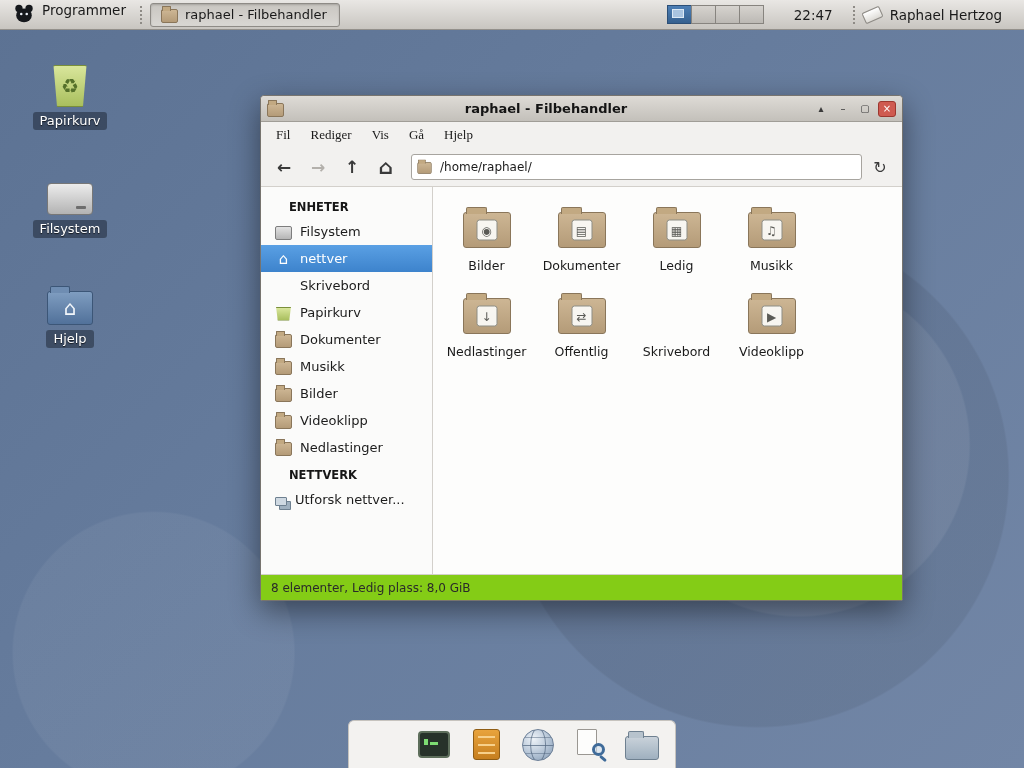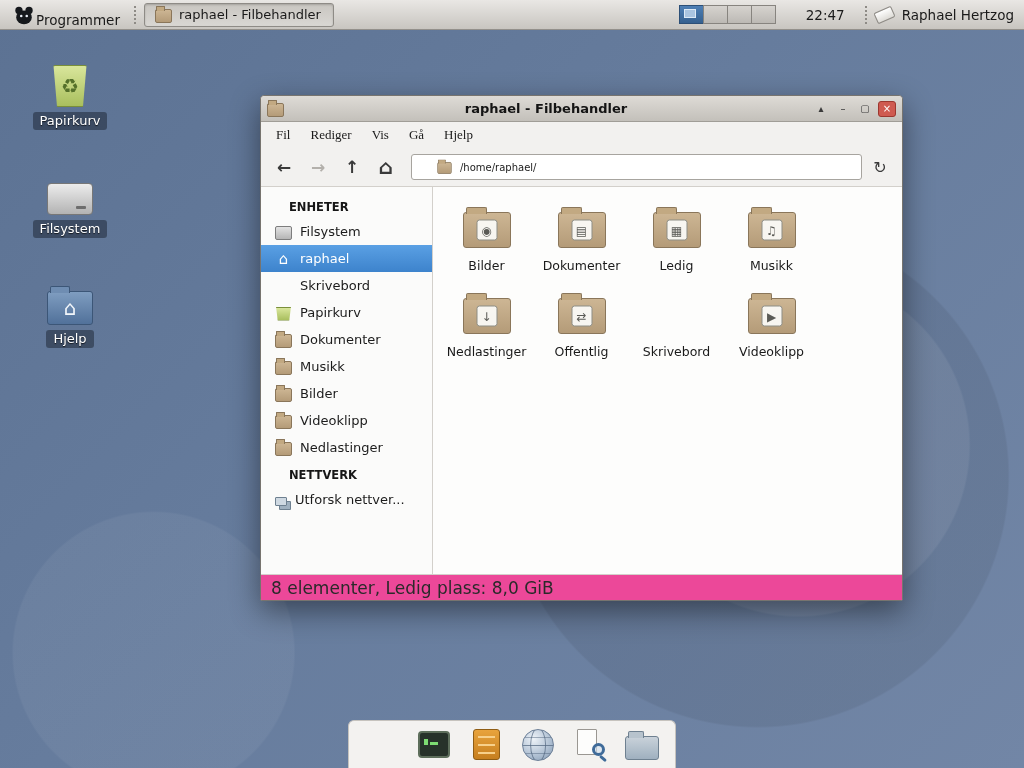--- a/index.html
+++ b/index.html
@@ -17,21 +17,21 @@
 
   
   .panel {
     position: absolute; top: 0; left: 0; right: 0; height: 30px;
     background: linear-gradient(#e9e7e4, #c8c5c0);
     border-bottom: 1px solid #93908b;
     display: flex; align-items: center; padding: 0 6px; z-index: 50;
     font-size: 13.5px;
   }
   .panel .logo { width: 24px; height: 24px; display: flex; align-items: center; justify-content: center; }
-  .panel .appmenu { display: flex; align-items: flex-end; gap: 0; height: 26px; padding: 0 6px; border-radius: 3px; }
+  .panel .appmenu { display: flex; align-items: flex-start; gap: 6px; height: 26px; padding: 0 6px; border-radius: 3px; }
   .grip {
     width: 4px; height: 20px; margin: 0 7px;
     background-image: radial-gradient(circle, #8e8b86 1px, transparent 1.3px);
     background-size: 4px 4px;
   }
   .taskbtn {
     display: flex; align-items: center; gap: 7px;
     height: 24px; padding: 0 10px; min-width: 190px;
     border: 1px solid #8e8b86; border-radius: 3px;
     background: linear-gradient(#c9c6c1, #d9d7d3);
@@ -47,21 +47,21 @@
   .ws.active { background: linear-gradient(#4d7fb5, #35608f); border-color: #2c4f77; }
   .ws.active .wsw {
     position: absolute; left: 4px; top: 3px; width: 12px; height: 9px;
     background: #a9c4e0; border: 1px solid #dce9f5;
   }
   .clock { margin: 0 12px 0 30px; font-size: 13.5px; }
   .eraser {
     width: 19px; height: 12px; background: linear-gradient(#ffffff, #dddbd6);
     border: 1px solid #8e8b86; border-radius: 2px; transform: rotate(-24deg); margin-right: 8px;
   }
-  .username { font-size: 13.5px; margin-right: 4px; }
+  .username { font-size: 13.5px; margin-right: 16px; }
 
   
   .dicon { position: absolute; width: 90px; text-align: center; z-index: 5; cursor: default; }
   .dicon .art { height: 52px; display: flex; align-items: flex-end; justify-content: center; }
   .dicon .dlabel {
     display: inline-block; margin-top: 5px; padding: 1px 7px 2px; border-radius: 3px;
     background: rgba(18, 24, 36, 0.45); color: #fff; font-size: 13px;
     text-shadow: 0 1px 1px rgba(0,0,0,0.7);
   }
   .trashbin {
@@ -123,21 +123,21 @@
     background: #f2f1ef; border-bottom: 1px solid #d3d0cb; padding: 0 8px; gap: 4px;
   }
   .toolbtn {
     width: 30px; height: 28px; display: flex; align-items: center; justify-content: center;
     font-size: 17px; font-weight: bold; color: #3a3a3a; border-radius: 3px;
   }
   .toolbtn.disabled { color: #b3b0ab; }
   .pathentry {
     flex: 1; height: 26px; margin-left: 6px; background: #fff;
     border: 1px solid #a7a49f; border-radius: 3px;
-    display: flex; align-items: center; gap: 7px; padding: 0 24px; font-size: 10px;
+    display: flex; align-items: center; gap: 7px; padding: 0 4px; font-size: 12px;
   }
   .refreshbtn {
     width: 28px; height: 28px; display: flex; align-items: center; justify-content: center;
     font-size: 16px; color: #3a3a3a;
   }
 
   .content { flex: 1; display: flex; min-height: 0; }
   .sidebar {
     width: 172px; flex: 0 0 auto; background: #fbfbfa; border-right: 1px solid #d3d0cb;
     padding-top: 6px; font-size: 13px; overflow: hidden;
@@ -175,22 +175,22 @@
     border: 1px solid #8d8d85; border-radius: 3px;
     display: flex; align-items: center; justify-content: center;
     font-size: 12px; color: #5a5a55; line-height: 1;
   }
   .deskicon { position: relative; width: 54px; height: 28px; margin-top: 10px; }
   .deskicon .o { width: 54px; height: 28px; clip-path: polygon(18% 0, 82% 0, 100% 100%, 0 100%); background: #3a3f42; position: relative; }
   .deskicon .o::after { content: ""; position: absolute; left: 3px; right: 3px; top: 3px; bottom: 3px; clip-path: polygon(18% 0, 82% 0, 100% 100%, 0 100%); background: linear-gradient(#a8b1b5, #879094); }
   .cellname { font-size: 12.5px; color: #1a1a1a; margin-top: 3px; }
 
   .statusbar {
-    height: 26px; flex: 0 0 auto; background: #ec4899; border-top: 1px solid #d3d0cb;
-    display: flex; align-items: center; padding-left: 10px; font-size: 17px; color: #2a2a2a;
+    height: 26px; flex: 0 0 auto; background: #84cc16; border-top: 1px solid #d3d0cb;
+    display: flex; align-items: center; padding-left: 10px; font-size: 12px; color: #2a2a2a;
   }
 
   
   .dock {
     position: absolute; bottom: 0; left: 50%; transform: translateX(-50%);
     height: 48px; background: #f3f2f0; border: 1px solid #c6c3be; border-bottom: none;
     border-radius: 6px 6px 0 0; display: flex; align-items: center; padding: 0 12px; gap: 10px;
     z-index: 40;
   }
   .dockbtn { width: 42px; height: 40px; display: flex; align-items: center; justify-content: center; border-radius: 4px; }
@@ -314,21 +314,21 @@
 
     <div class="sidebar">
       <div class="s-header">ENHETER</div>
       <div class="s-item">
         <span class="mi mi-drive"></span>
         <span>Filsystem</span>
       </div>
 
       <div class="s-item selected">
         <span class="mi mi-home">⌂</span>
-        <span>raphael</span>
+        <span>nettver</span>
       </div>
       <div class="s-item">
         <span class="mi mi-desk"><span class="o"></span></span>
         <span>Skrivebord</span>
       </div>
       <div class="s-item">
         <span class="mi mi-trash"></span>
         <span>Papirkurv</span>
       </div>
       <div class="s-item">

